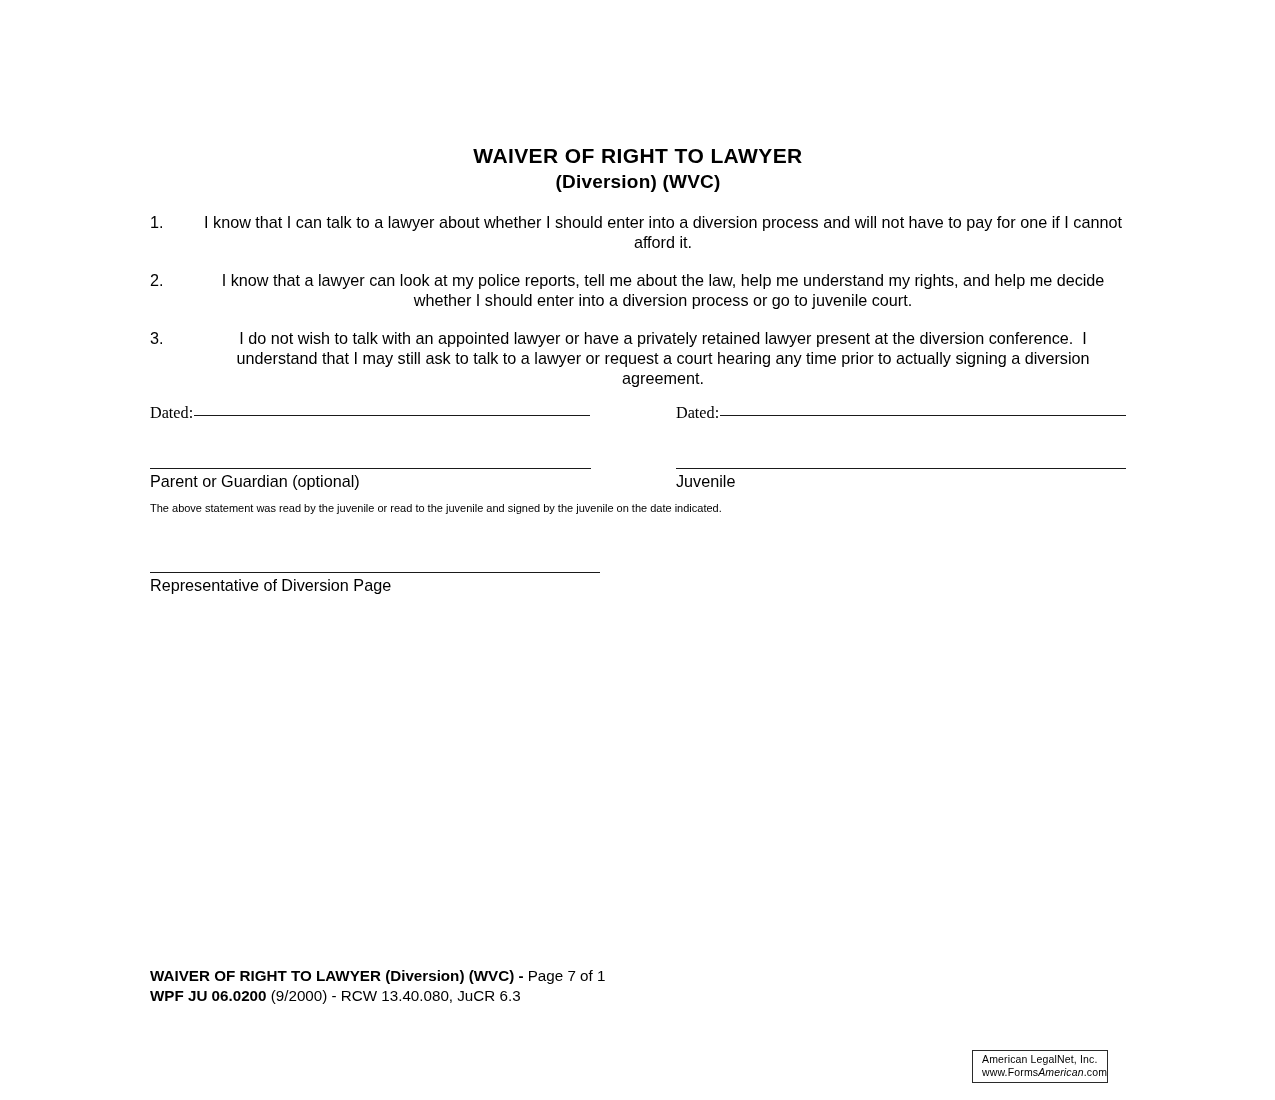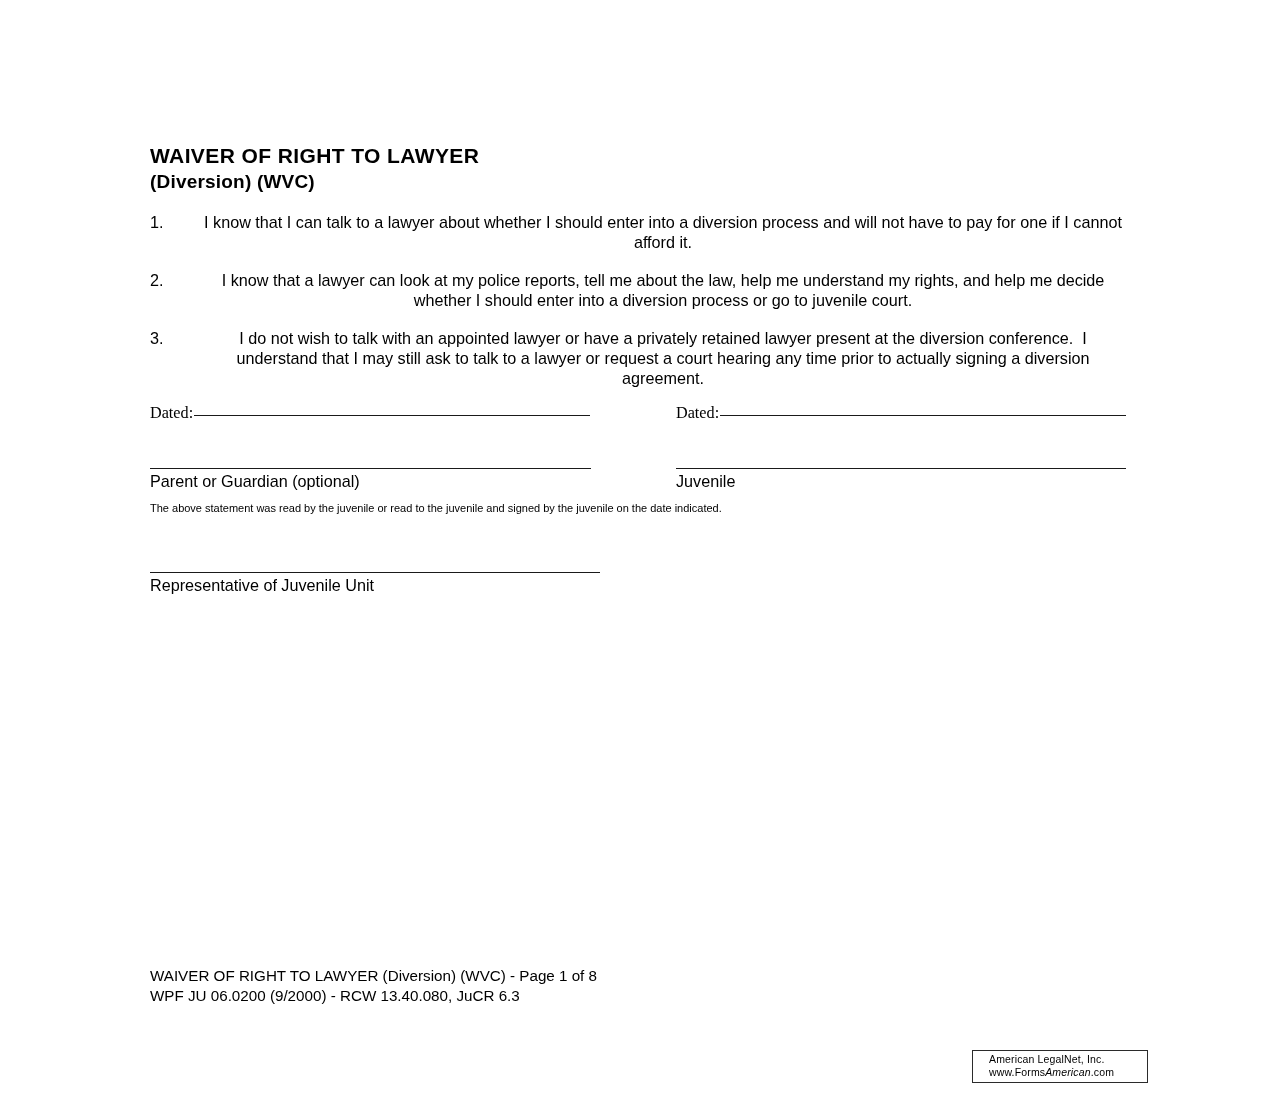--- a/index.html
+++ b/index.html
@@ -24,20 +24,21 @@
     height: 1100px;
     background: #ffffff;
   }
 
   
   .title-block {
     position: absolute;
     left: 150px;
     top: 144px;
     width: 976px;
+    text-align: center;
   }
   .doc-title {
     font-size: 21px;
     font-weight: bold;
     letter-spacing: 0.4px;
     line-height: 1.12;
     margin: 0;
   }
   .doc-subtitle {
     font-size: 19px;
@@ -156,34 +157,34 @@
   .footer {
     position: absolute;
     left: 150px;
     top: 966px;
     width: 900px;
     font-size: 15.2px;
     line-height: 1.33;
   }
   .footer-line-1 .b,
   .footer-line-2 .b {
-    font-weight: normal;
+    font-weight: bold;
     text-align: center;
   }
 
   
   .stamp {
     position: absolute;
     left: 972px;
     top: 1050px;
-    width: 176px;
+    width: 136px;
     box-sizing: border-box;
     border: 1.4px solid #2b2b2b;
     background: #ffffff;
-    padding: 2px 4px 3px 16px;
+    padding: 2px 4px 3px 9px;
     font-size: 10.5px;
     line-height: 1.22;
     font-family: "Liberation Sans", sans-serif;
     letter-spacing: 0.15px;
   }
   .stamp .it { font-style: italic; }
 </style>
 </head>
 <body>
 
@@ -236,25 +237,25 @@
         <div class="sig-caption">Parent or Guardian (optional)</div>
       </div>
     </div>
 
   </div>
 
   <div class="statement">The above statement was read by the juvenile or read to the juvenile and signed by the juvenile on the date indicated.</div>
 
   <div class="rep-block">
     <div class="rep-line"></div>
-    <div class="rep-caption">Representative of Juvenile Unit</div>
+    <div class="rep-caption">Representative of Diversion Page</div>
   </div>
 
   <div class="footer">
-    <div class="footer-line-1"><span class="b">WAIVER OF RIGHT TO LAWYER (Diversion) (WVC) -</span><span> Page 1 of 8</span></div>
+    <div class="footer-line-1"><span class="b">WAIVER OF RIGHT TO LAWYER (Diversion) (WVC) -</span><span> Page 7 of 1</span></div>
     <div class="footer-line-2"><span class="b">WPF JU 06.0200</span><span>  (9/2000) - RCW 13.40.080, JuCR 6.3</span></div>
   </div>
 
   <div class="stamp">
     <div>American LegalNet, Inc.</div>
     <div><span>www.</span><span>Forms</span><span class="it">American</span><span>.com</span></div>
   </div>
 
 </div>
 

